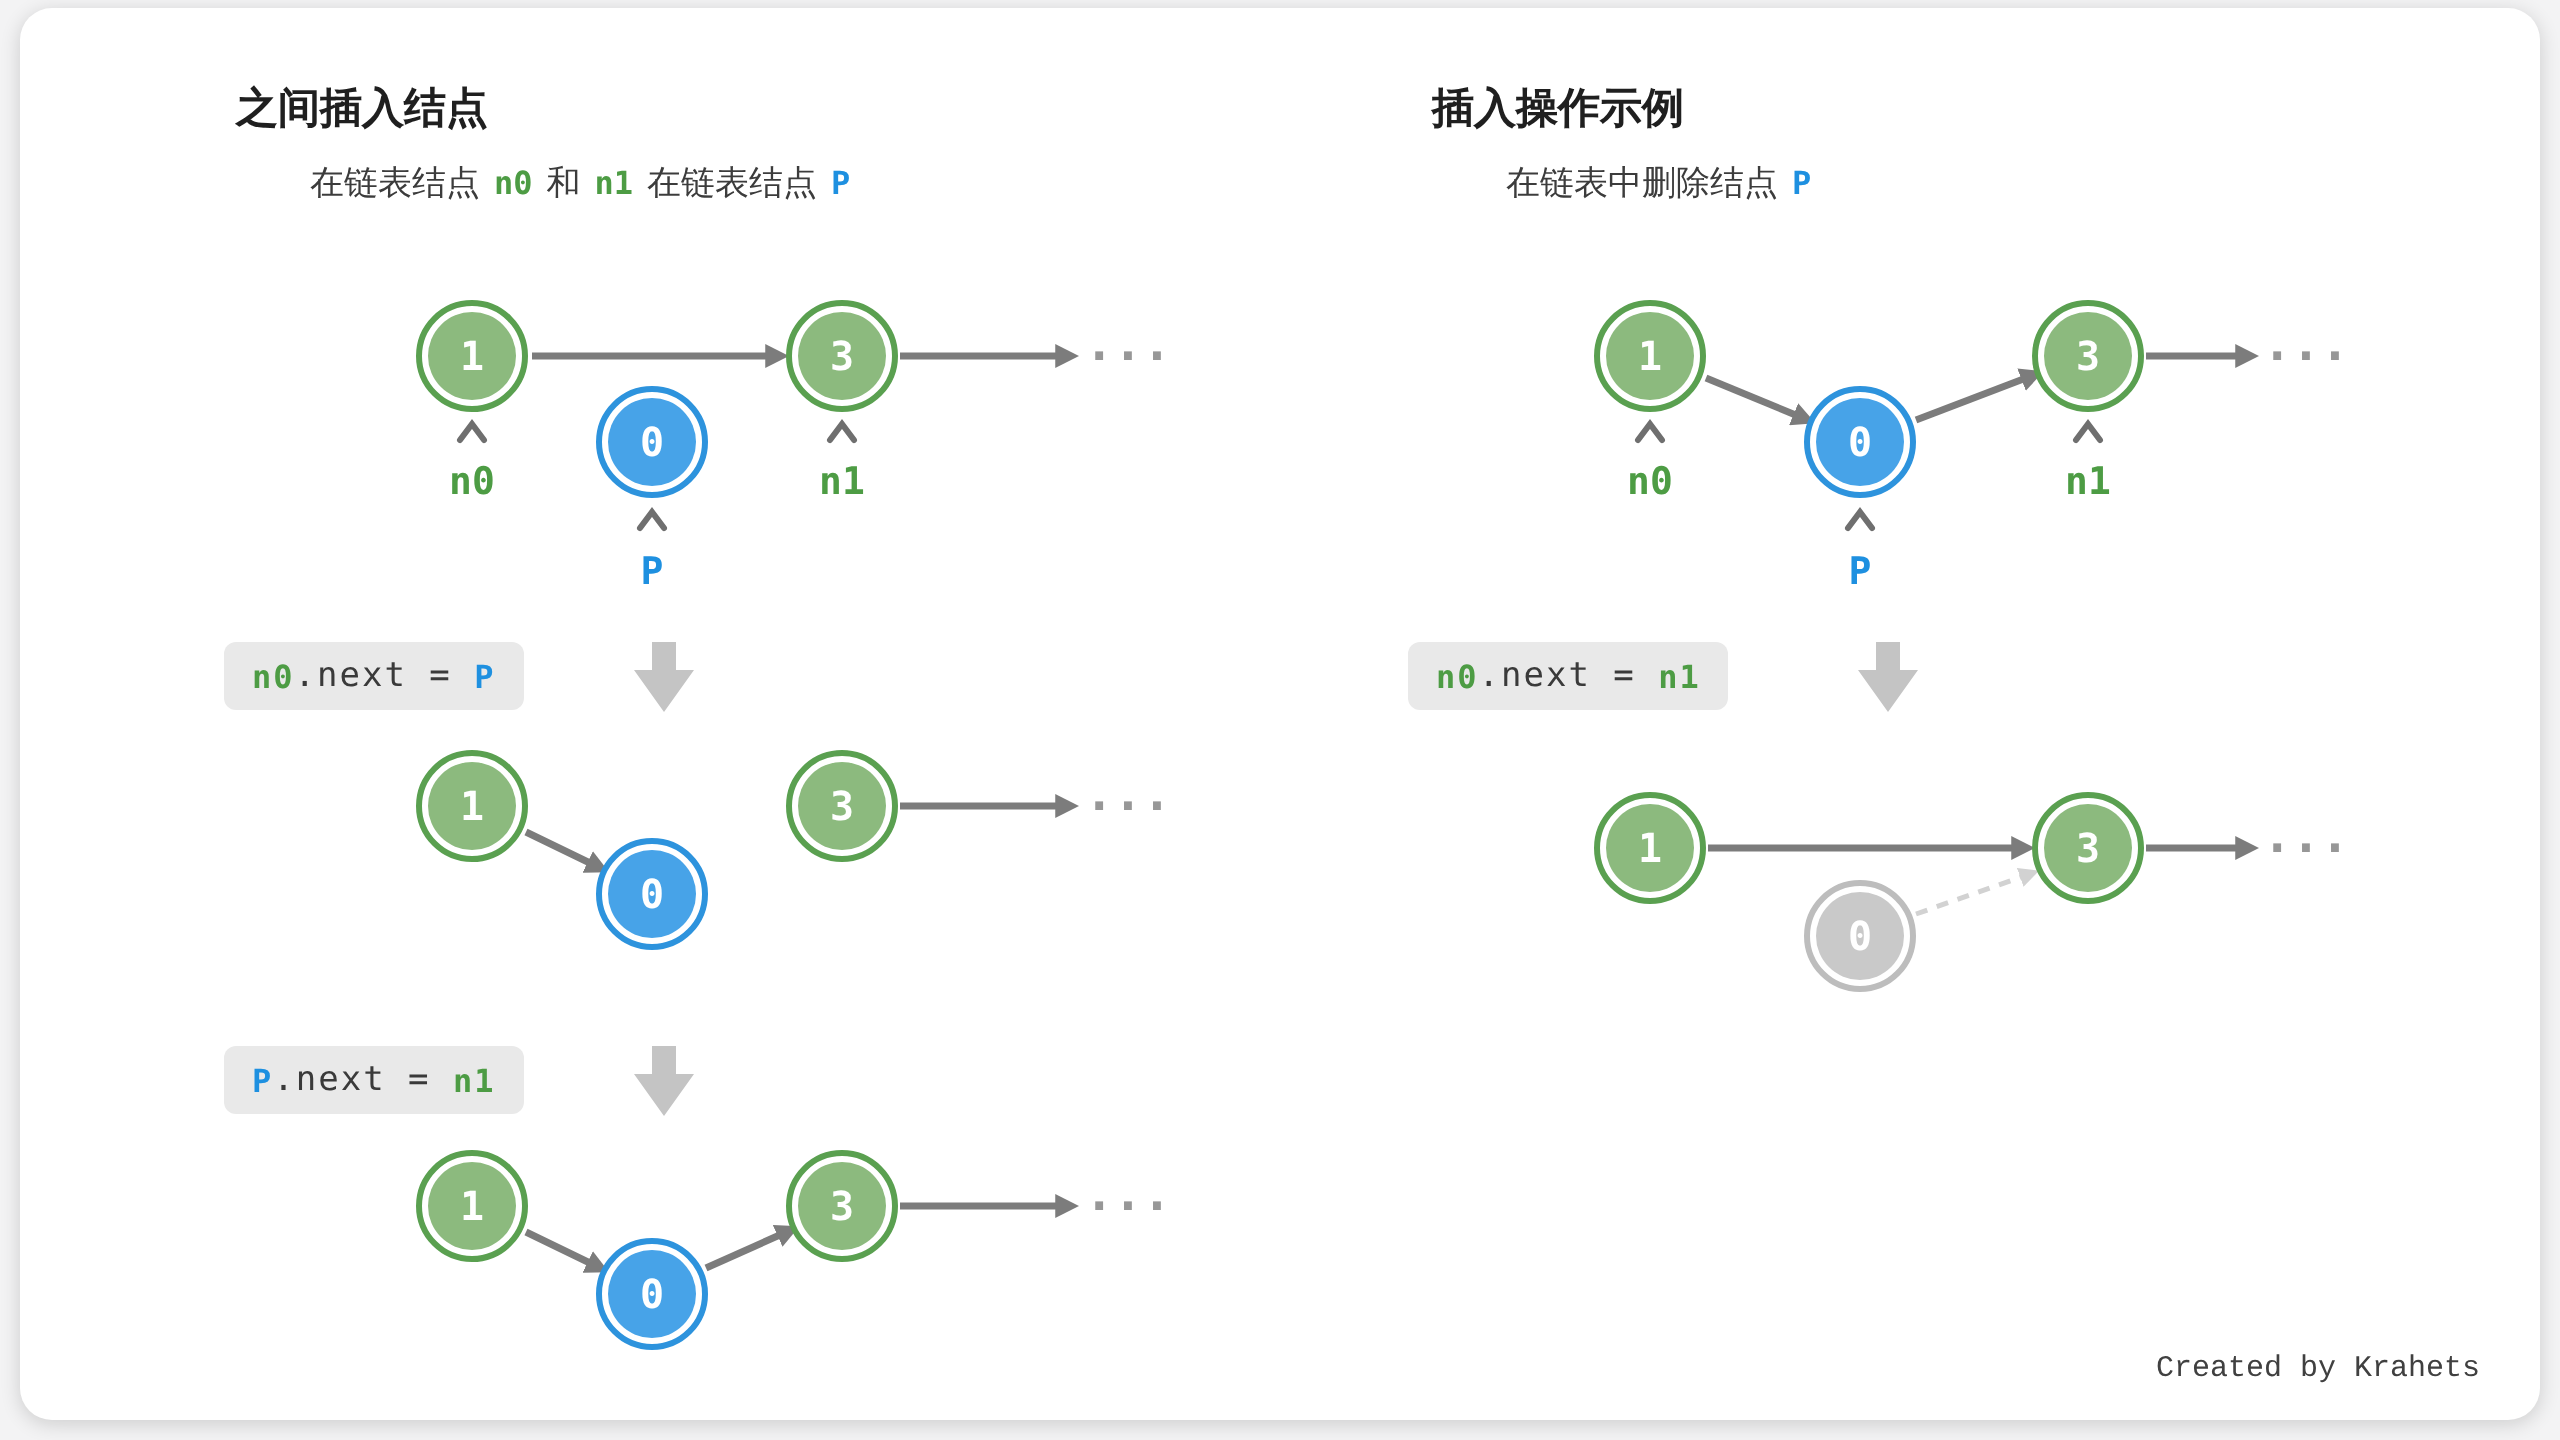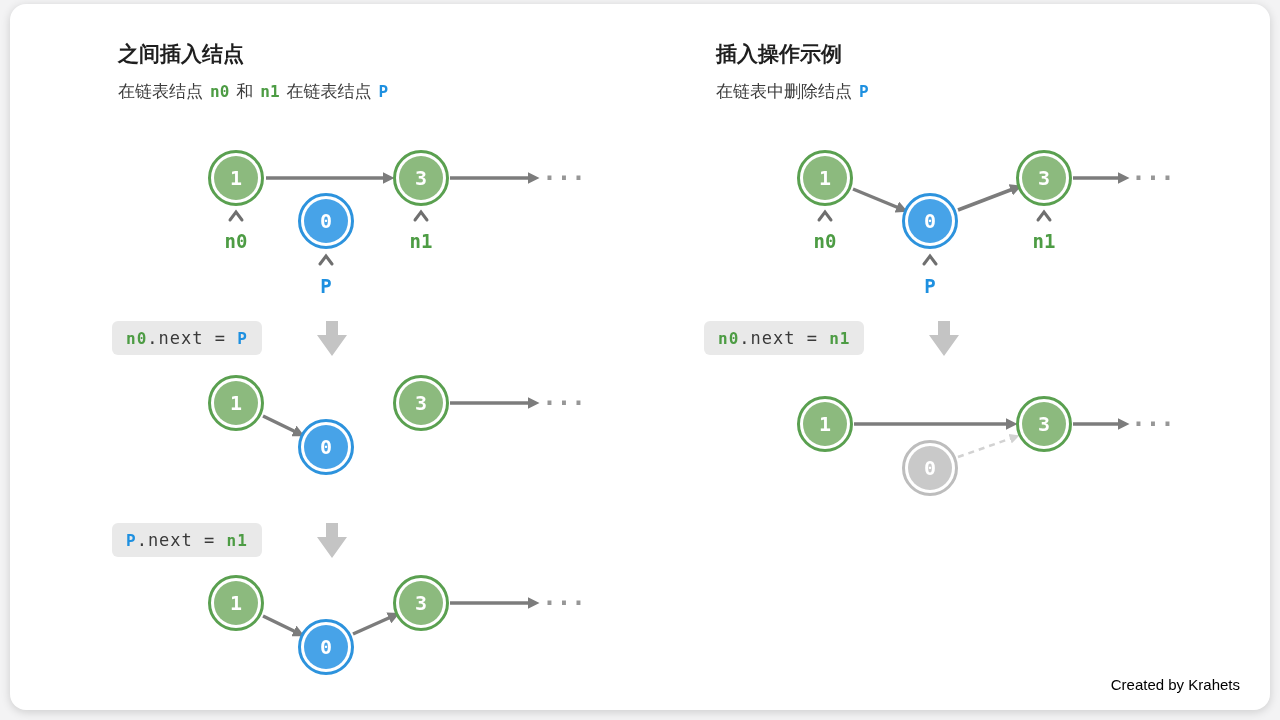--- a/index.html
+++ b/index.html
@@ -4,21 +4,21 @@
 <style>
   html,body { margin:0; padding:0; background:#f3f3f4; }
   .canvas { position:relative; width:1280px; height:720px; overflow:hidden;
             font-family:"Liberation Sans", sans-serif; }
   .card { position:absolute; left:10px; top:4px; right:10px; bottom:10px;
           background:#ffffff; border-radius:16px;
           box-shadow:0 2px 10px rgba(0,0,0,.16); }
   .svg-layer { position:absolute; left:0; top:0; width:1280px; height:720px; }
 
   .sec-title { position:absolute; font-size:21px; font-weight:bold; color:#1f1f1f; }
-  .sec-sub   { position:absolute; font-size:17px; color:#3c3c3c; display:flex; align-items:center; }
+  .sec-sub   { position:absolute; font-size:17px; color:#3c3c3c; display:flex; align-items:center;margin-left:37px; }
   .tok { font-family:"DejaVu Sans Mono", monospace; font-weight:bold; font-size:16px; }
   .sec-sub .tok { margin:0 7px; }
   .tok-green { color:var(--token-green,#4d9c44); }
   .tok-blue  { color:var(--token-blue,#1e90e0); }
 
   .node { position:absolute; width:56px; height:56px; border-radius:50%;
           background:#fff; box-sizing:border-box;
           display:flex; align-items:center; justify-content:center; }
   .node .inner { width:44px; height:44px; border-radius:50%;
           display:flex; align-items:center; justify-content:center;
@@ -37,21 +37,21 @@
   .code-box { position:absolute; background:#e9e9e9; border-radius:6px; height:34px;
           display:flex; align-items:center; padding:0 14px;
           font-family:"DejaVu Sans Mono", monospace; font-size:17px; color:#3a3a3a;
           letter-spacing:1px; white-space:pre; }
 
   .dots { position:absolute; transform:translate(-50%,-50%);
           font-family:"DejaVu Sans Mono", monospace; font-weight:bold;
           font-size:24px; color:#979797; }
 
   .footer { position:absolute; right:40px; top:676px;
-          font-family:Liberation Sans, sans-serif; font-size:15px; color:#000000; }
+          font-family:Liberation Mono, monospace; font-size:15px; color:#404040; }
 </style>
 </head>
 <body>
 
 <div class="canvas">
   <div class="card"></div>
 
   <svg class="svg-layer" viewBox="0 0 1280 720">
     <defs>
       <marker id="ah" viewBox="0 0 10 10" refX="2" refY="5" markerWidth="3.4" markerHeight="3.4" orient="auto">

